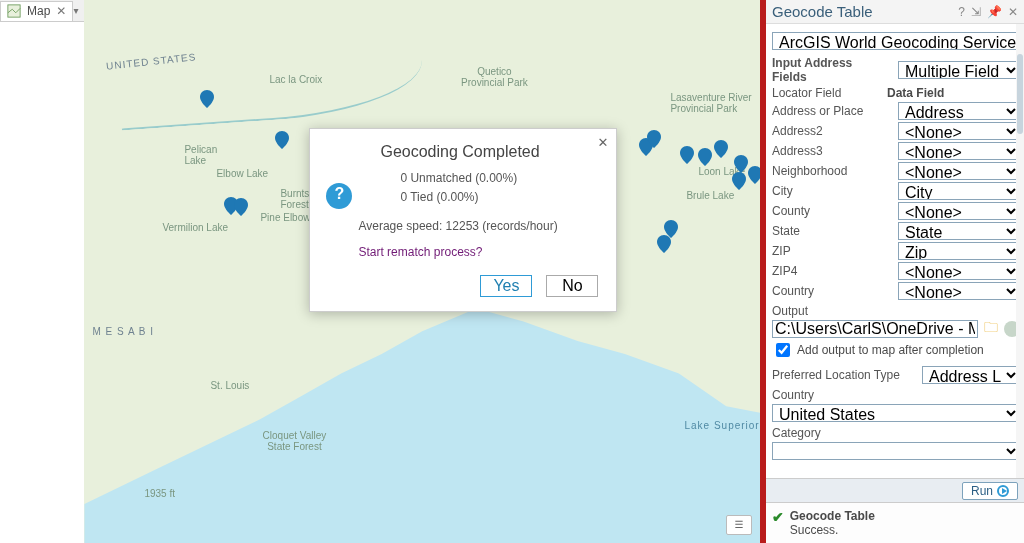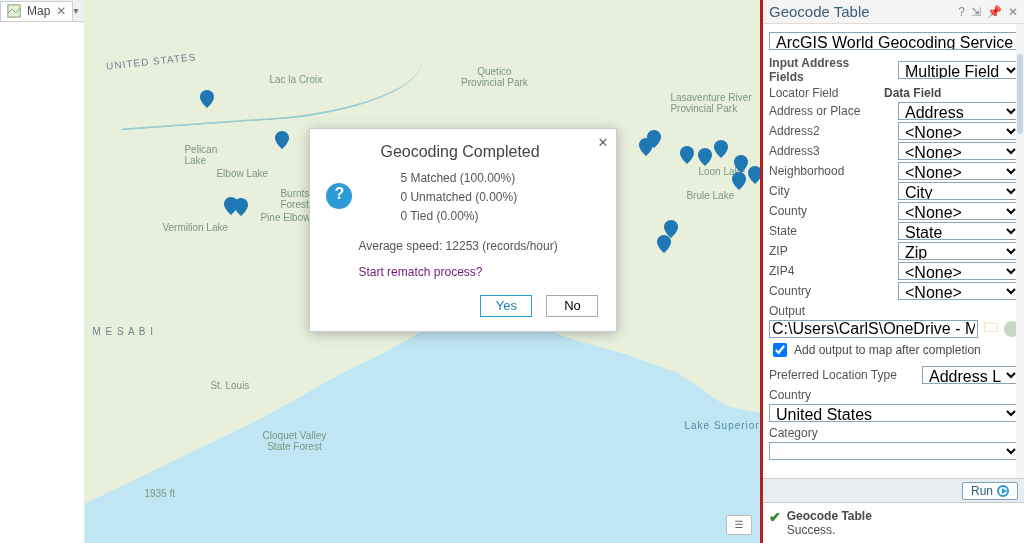--- a/index.html
+++ b/index.html
@@ -24,23 +24,23 @@
   .pin-fill { fill:#1f78b4; }
   .dialog { position:absolute; left:225px; top:128px; width:308px; background:#fff; border:1px solid #ccc; box-shadow:0 2px 12px rgba(0,0,0,0.25); }
   .dialog .dlg-close { position:absolute; right:8px; top:6px; color:#666; font-size:13px; cursor:pointer;}
   .dialog h3 { margin:0; padding:14px 20px 6px 70px; font-weight:400; font-size:16px; color:#444;}
   .dialog .rows { padding:2px 20px 4px 90px; color:#555; line-height:1.6;}
   .dialog .avg  { padding:8px 20px 4px 48px; color:#555;}
   .dialog .ask  { padding:8px 20px 12px 48px; color:#701a75;}
   .dialog .dlg-icon { position:absolute; left:16px; top:54px; width:26px; height:26px; border-radius:50%; background:#2f9bd6; }
   .dialog .dlg-icon::after { content:"?"; color:#fff; font-weight:bold; font-size:16px; position:absolute; left:8px; top:2px;}
   .dialog .btn-row { display:flex; gap:14px; justify-content:flex-end; padding:4px 18px 14px 18px;}
-  .dialog button { width:52px; height:22px; background:#fff; border:1px solid #aaa; font-size:13px;}
+  .dialog button { width:52px; height:22px; background:#fff; border:1px solid #aaa; font-size:16px;}
   .dialog button.primary { border:1px solid #2f9bd6; color:#1f7fb0;}
-  .panel { width:264px; border-left:3px solid #b91c1c; background:#fff; display:flex; flex-direction:column; }
+  .panel { width:264px; border-left:6px solid #b91c1c; background:#fff; display:flex; flex-direction:column; }
   .panel-title { display:flex; align-items:center; height:24px; background:#f4f4f4; border-bottom:1px solid #ddd; padding:0 6px; }
   .panel-title .t { font-size:15px; color:#3a5f7a; font-weight:400;}
   .panel-title .icons { margin-left:auto; display:flex; gap:6px; color:#888; font-size:12px;}
   .panel-body { flex:1; overflow:auto; padding:6px 4px 6px 6px; position:relative;}
   .row { display:flex; align-items:center; margin:2px 0; }
   .lbl { width:115px; color:#555;}
   .lbl.head { font-weight:600;}
   .val { font-weight:600;}
   .sel, .txt { flex:1; height:18px; border:1px solid #8aa4b8; background:#fff; font-size:16px; padding:0 2px;}
   .row .sel { width:122px; flex:none; margin-left:auto;}
@@ -199,21 +199,20 @@
 
       <div class="attrib-btn">
           <span>☰</span>
         </div>
 
       <div class="dialog">
         <span class="dlg-close">✕</span>
         <h3>Geocoding Completed</h3>
         <div class="dlg-icon"></div>
         <div class="rows">
-          <div>5 Matched (100.00%)</div>
           <div>0 Unmatched (0.00%)</div>
           <div>0 Tied (0.00%)</div>
         </div>
         <div class="avg">Average speed: 12253 (records/hour)</div>
         <div class="ask">Start rematch process?</div>
         <div class="btn-row">
           <button class="primary">Yes</button>
           <button>No</button>
         </div>
       </div>

